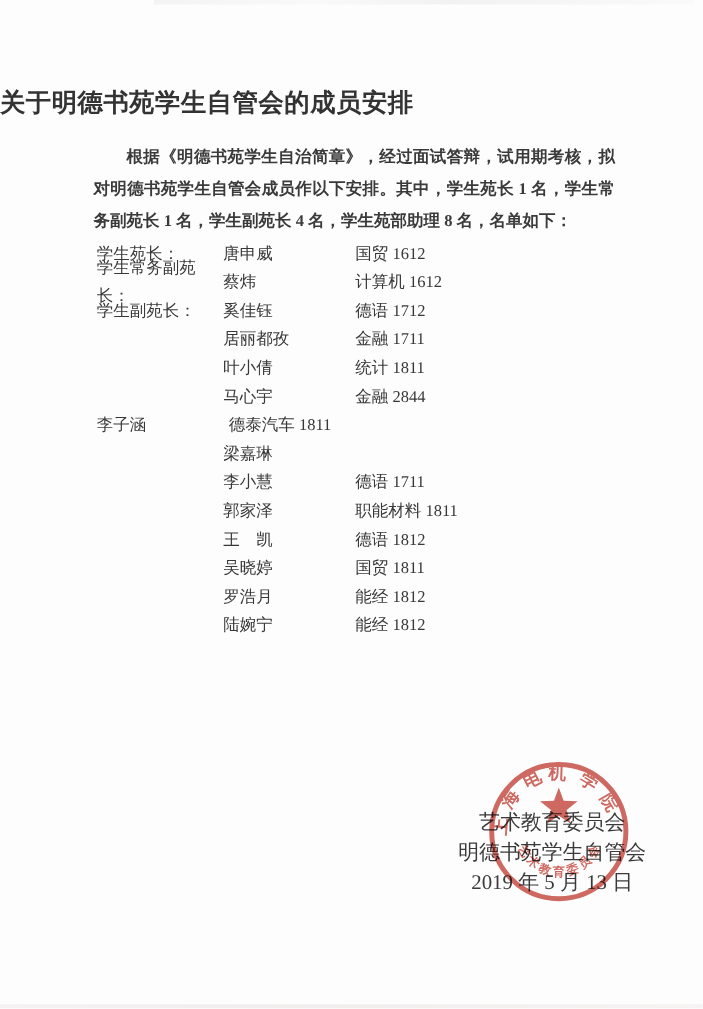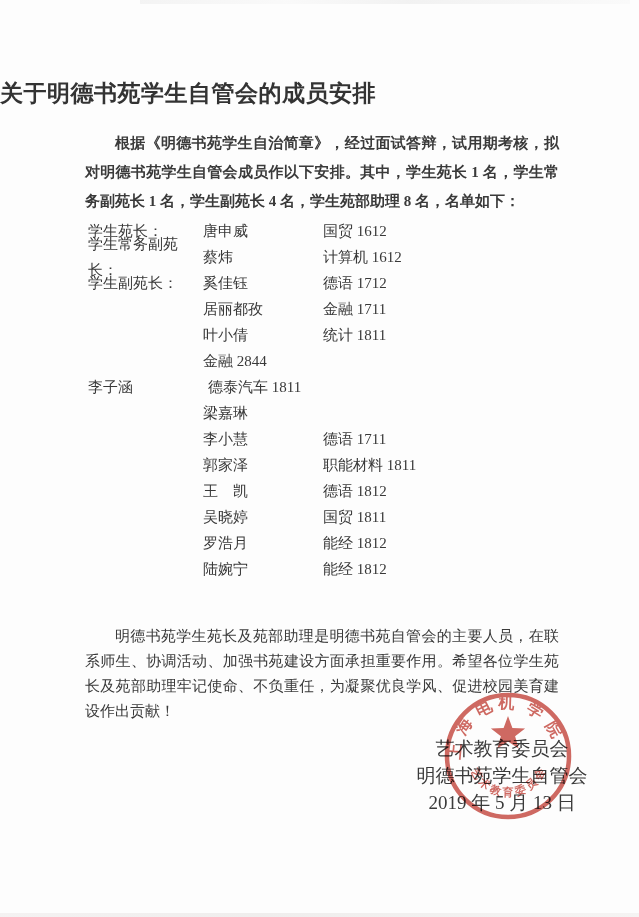--- a/index.html
+++ b/index.html
@@ -95,20 +95,21 @@
       </div>
 
       <div class="roster-row">
         <span class="col-role"></span>
         <span class="col-name">叶小倩</span>
         <span class="col-class">统计 1811</span>
       </div>
 
       <div class="roster-row">
         <span class="col-role"></span>
+        <span class="col-name">马心宇</span>
         <span class="col-class">金融 2844</span>
       </div>
 
       <div class="roster-row">
         <span class="col-name">李子涵</span>
         <span class="col-class">德泰汽车 1811</span>
       </div>
 
       <div class="roster-row">
         <span class="col-role"></span>
@@ -145,21 +146,20 @@
         <span class="col-class">能经 1812</span>
       </div>
 
       <div class="roster-row">
         <span class="col-role"></span>
         <span class="col-name">陆婉宁</span>
         <span class="col-class">能经 1812</span>
       </div>
     </div>
 
-  <p class="para para-closing">明德书苑学生苑长及苑部助理是明德书苑自管会的主要人员，在联系师生、协调活动、加强书苑建设方面承担重要作用。希望各位学生苑长及苑部助理牢记使命、不负重任，为凝聚优良学风、促进校园美育建设作出贡献！</p>
 
   <div class="signature">
     <div>艺术教育委员会</div>
     <div>明德书苑学生自管会</div>
     <div>2019 年 5 月 13 日</div>
   </div>
 
   <svg class="stamp" viewBox="0 0 140 140" xmlns="http://www.w3.org/2000/svg">
     <g opacity="0.82" fill="#c64a41" stroke="none">
       <circle cx="70" cy="70" r="61" fill="none" stroke="#c64a41" stroke-width="4.5"></circle>

